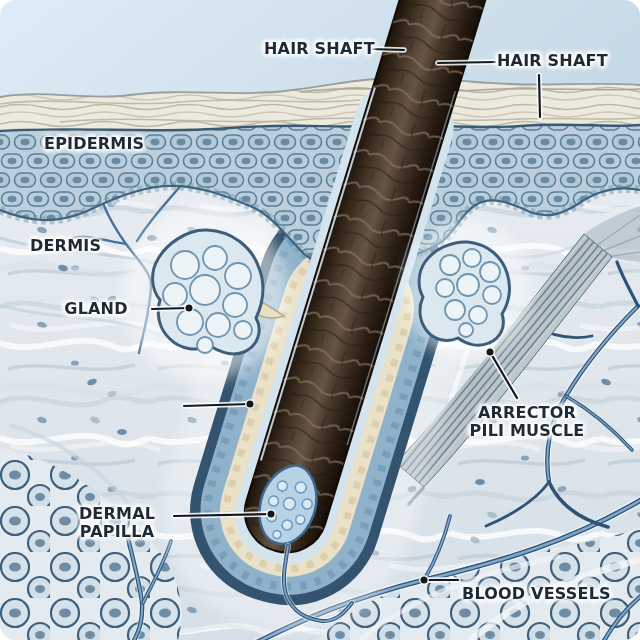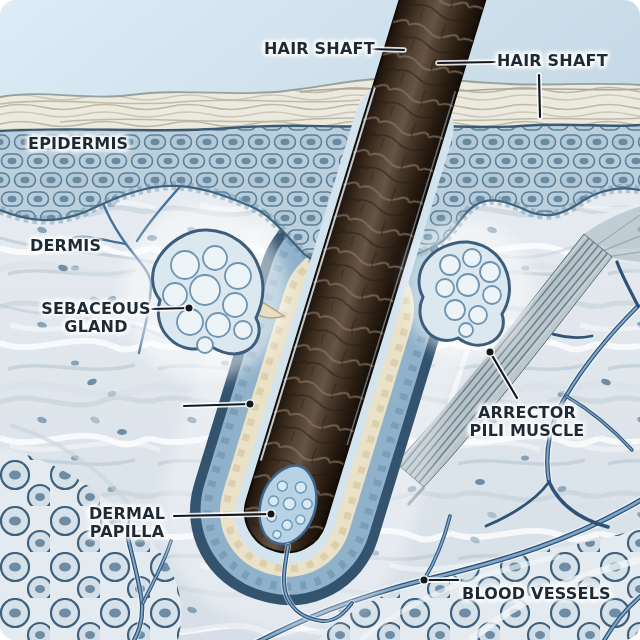--- a/index.html
+++ b/index.html
@@ -8,26 +8,26 @@
   #art{position:absolute;left:0;top:0;}
   .lbl{position:absolute;font-weight:700;font-size:16px;line-height:18px;
        color:#1d2a35;letter-spacing:.2px;white-space:nowrap;
        text-shadow:0 0 4px #fff,0 0 6px #fff,0 0 9px #fff,
                    1px 1px 5px #fff,-1px -1px 5px #fff,
                    1px -1px 5px #fff,-1px 1px 5px #fff;}
   .lbl span{display:block;}
   .ctr{text-align:center;white-space:normal;}
   #lbl-hair-shaft-l{left:264px;top:40px;}
   #lbl-hair-shaft-r{left:497px;top:52px;}
-  #lbl-epidermis{left:28px;top:135px;}
+  #lbl-epidermis{left:44px;top:135px;}
   #lbl-dermis{left:30px;top:237px;}
   #lbl-sebaceous{left:38px;top:300px;width:116px;}
   #lbl-follicle{left:55px;top:397px;}
   #lbl-arrector{left:460px;top:404px;width:134px;text-align:center;}
-  #lbl-papilla{left:82px;top:505px;width:90px;}
+  #lbl-papilla{left:72px;top:505px;width:90px;}
   #lbl-vessels{left:462px;top:570px;margin-top:15px;}
 </style>
 </head>
 <body>
 
 <div id="stage">
 <svg id="art" width="640" height="640" viewBox="0 0 640 640" xmlns="http://www.w3.org/2000/svg">
 <defs>
   <linearGradient id="sky" x1="0" y1="0" x2="1" y2="0.4">
     <stop offset="0" stop-color="#ddecf6"></stop>
@@ -305,21 +305,20 @@
     <circle cx="424" cy="580" r="4.2"></circle>
   </g>
 </g>
 </svg>
 
 <div class="lbl" id="lbl-hair-shaft-l">HAIR SHAFT</div>
 <div class="lbl" id="lbl-hair-shaft-r">HAIR SHAFT</div>
 <div class="lbl" id="lbl-epidermis">EPIDERMIS</div>
 <div class="lbl" id="lbl-dermis">DERMIS</div>
 <div class="lbl ctr" id="lbl-sebaceous">
-  <span>SEBACEOUS</span>
   <span>GLAND</span>
 </div>
 <div class="lbl ctr" id="lbl-arrector">
   <span>ARRECTOR</span>
   <span>PILI MUSCLE</span>
 </div>
 <div class="lbl ctr" id="lbl-papilla">
   <span>DERMAL</span>
   <span>PAPILLA</span>
 </div>

